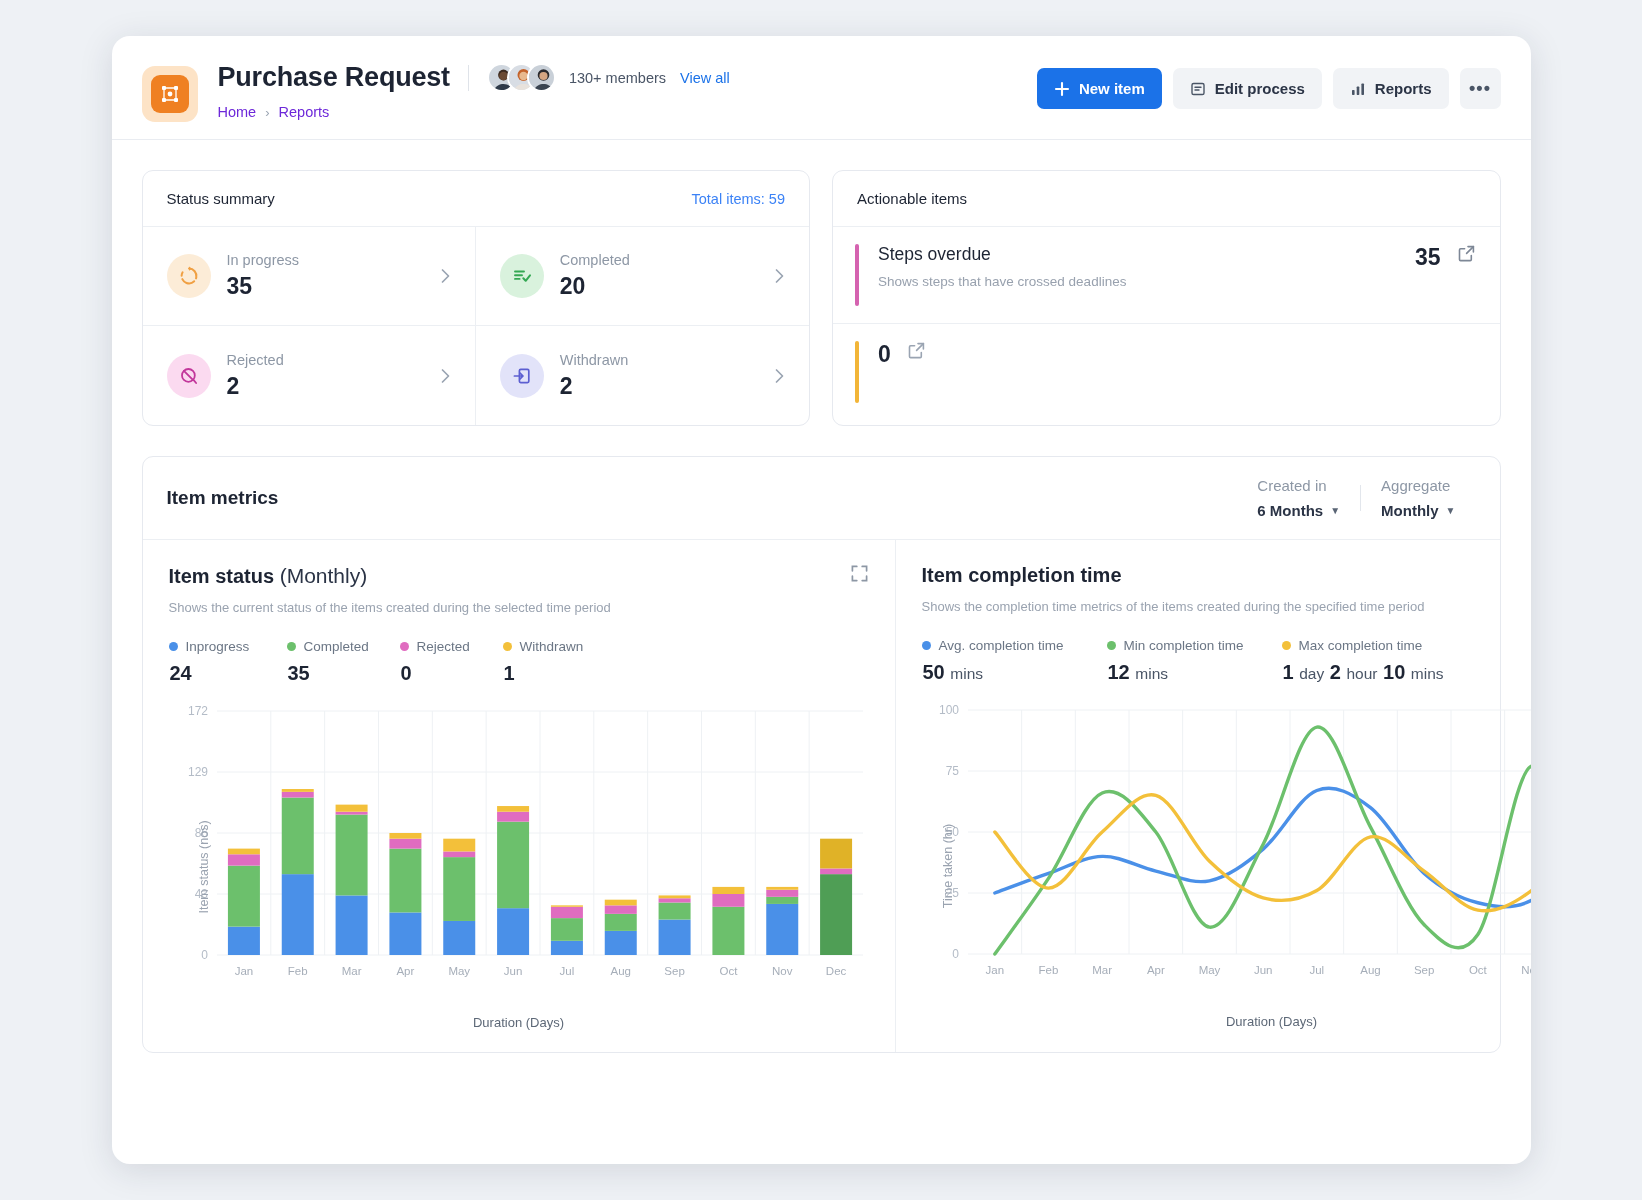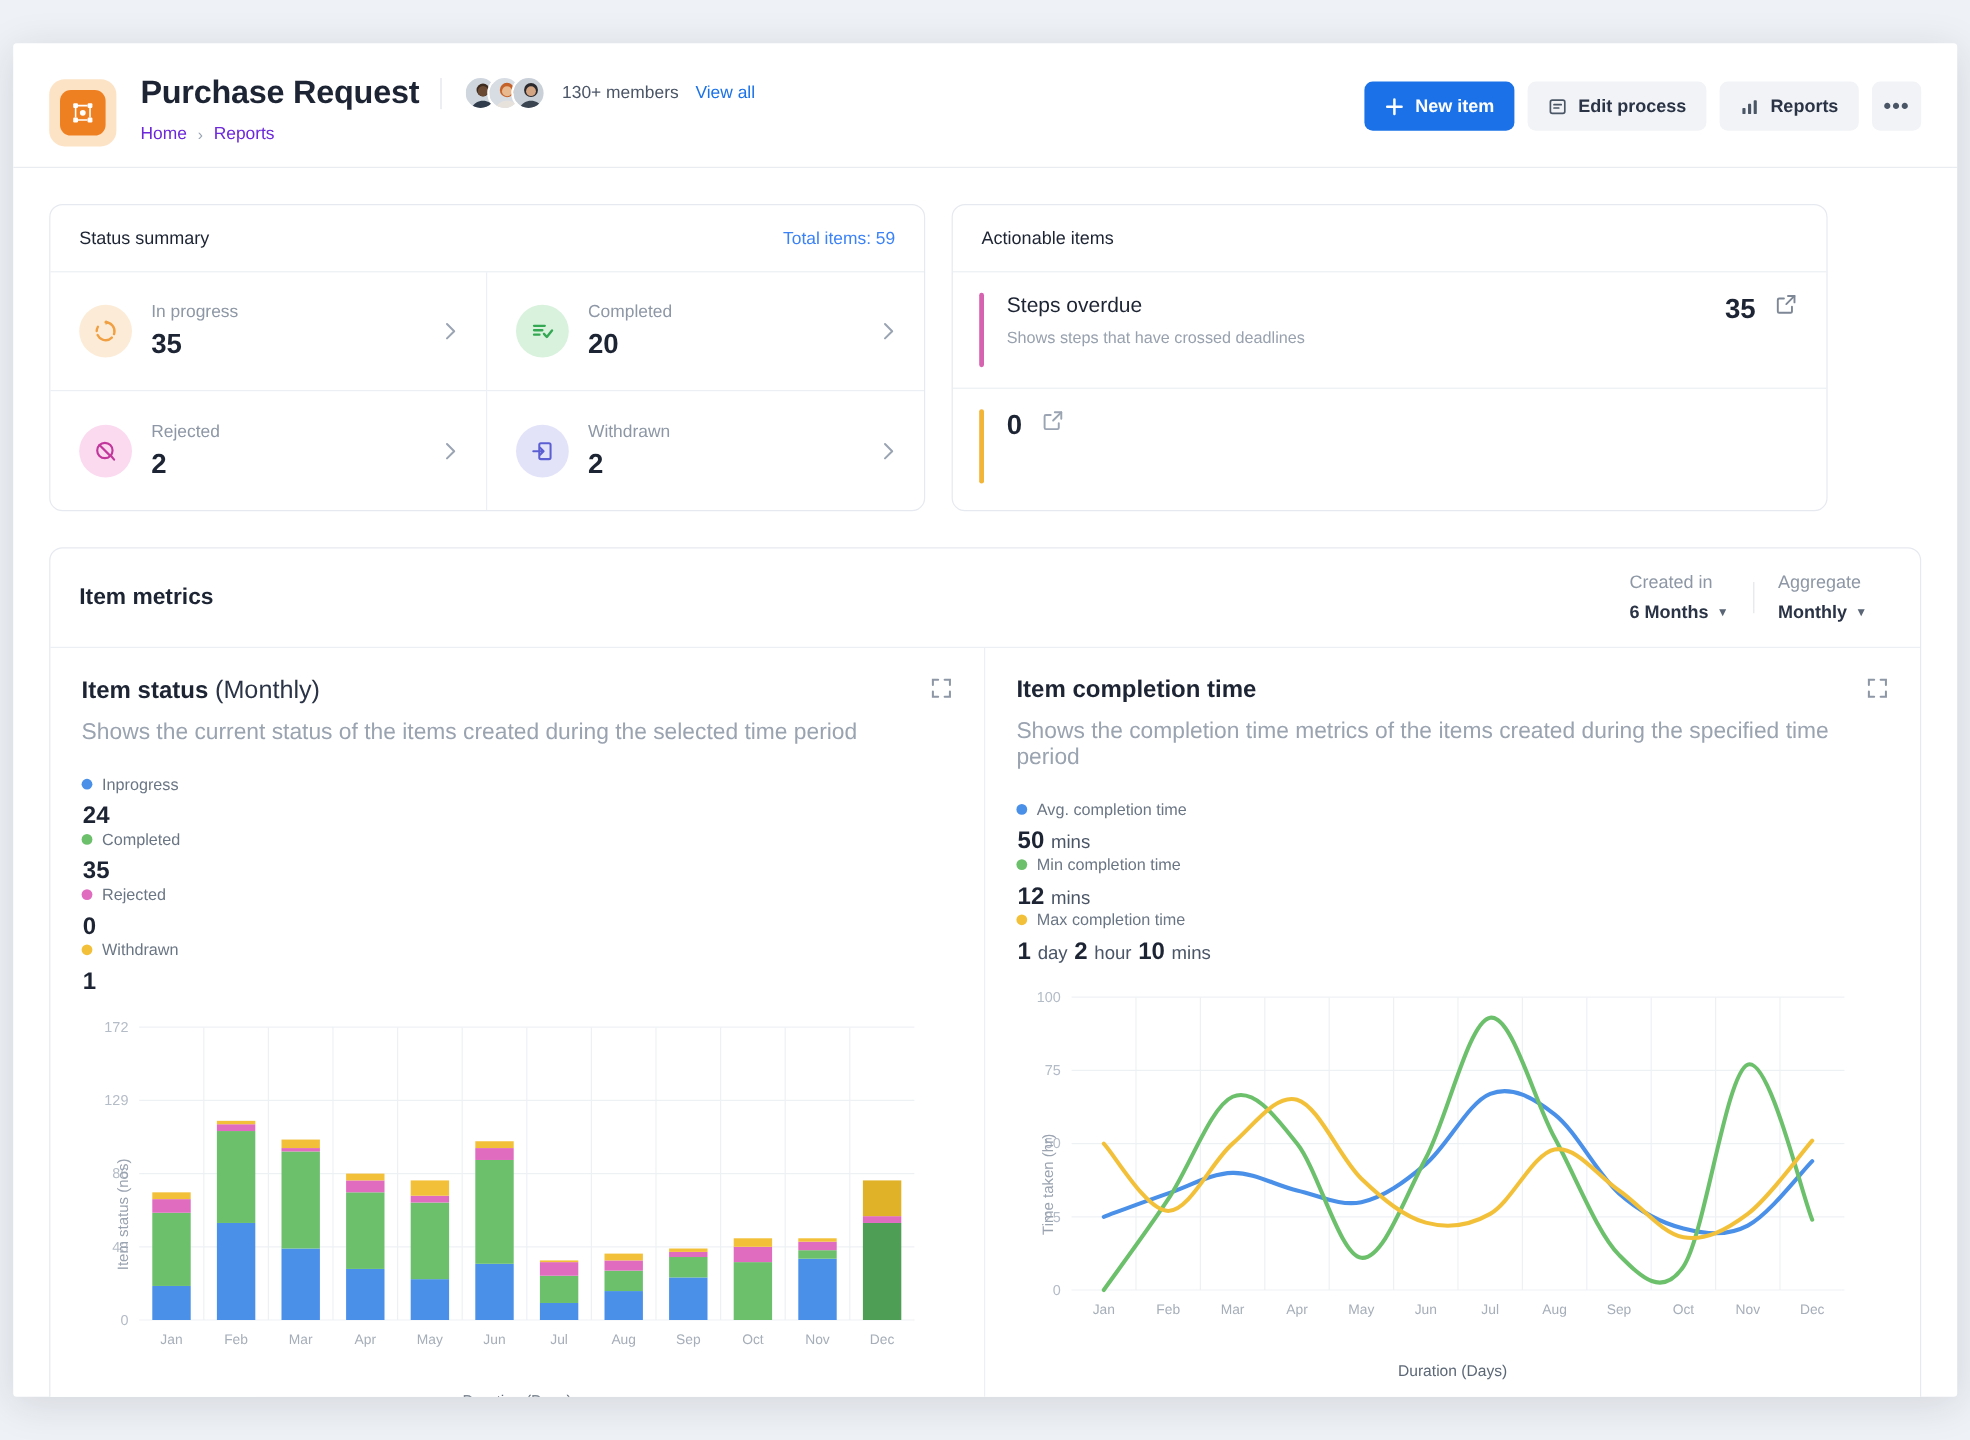--- a/index.html
+++ b/index.html
@@ -4,23 +4,23 @@
 <style>
   * { box-sizing: border-box; margin: 0; padding: 0; }
   html, body { width: 1642px; height: 1200px; }
   body {
     font-family: "Liberation Sans", sans-serif;
     background: #eef1f5;
     display: flex; align-items: center; justify-content: center;
     -webkit-font-smoothing: antialiased;
   }
   .app {
-    width: 1620px; height: 1128px;
+    width: 1419px; height: 1128px;
     background: #ffffff;
-    border-radius: 3px;
+    border-radius: 18px;
     box-shadow: 0 6px 34px rgba(30,40,60,.13);
     overflow: hidden;
     position: relative;
   }
 
   
   .hdr { display: flex; align-items: flex-start; padding: 26px 30px 0 30px; }
   .app-icon {
     width: 56px; height: 56px; border-radius: 13px;
     background: #fde3c6; flex: none; position: relative; margin-top: 4px;
@@ -100,23 +100,23 @@
   .ctrl-sep { width: 1px; height: 26px; background: #e2e6ec; }
   .caret { font-size: 10px; color: #5a6575; }
 
   .panes { display: flex; }
   .pane { flex: 1 1 50%; padding: 24px 26px 22px 26px; }
   .pane.left { border-right: 1px solid #eceff3; }
   .pane-hd { display: flex; align-items: flex-start; justify-content: space-between; }
   .pane-title { font-size: 20px; font-weight: 700; color: #1d2433; }
   .pane-title .sub { font-weight: 400; font-size: 21px; color: #2b3446; }
   .expand { color: #8d97a5; cursor: pointer; }
-  .pane-desc { font-size: 19px; color: #9aa3b0; margin-top: 12px; }
-
-  .legend { display: flex; margin-top: 24px; flex-direction: column; }
+  .pane-desc { font-size: 13px; color: #9aa3b0; margin-top: 12px; }
+
+  .legend { display: flex; margin-top: 24px; }
   .lg { display: flex; flex-direction: column; }
   .lg-top { display: flex; align-items: center; gap: 8px; }
   .dot { width: 9px; height: 9px; border-radius: 50%; flex: none; }
   .lg-lab { font-size: 13.5px; color: #6b7685; }
   .lg-val { font-size: 20px; font-weight: 700; color: #1d2433; margin-top: 8px; padding-left: 1px; }
   .lg-val .unit { font-size: 15.5px; font-weight: 400; color: #4a5566; }
 
   .chart-wrap { margin-top: 18px; position: relative; }
   .axis-y-title {
     position: absolute; left: 0; top: 50%;

